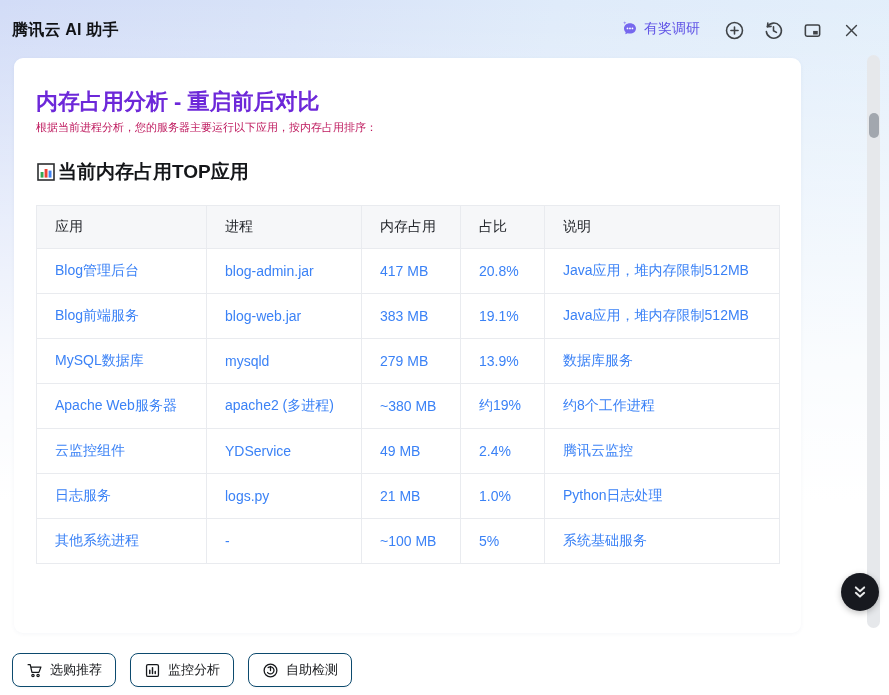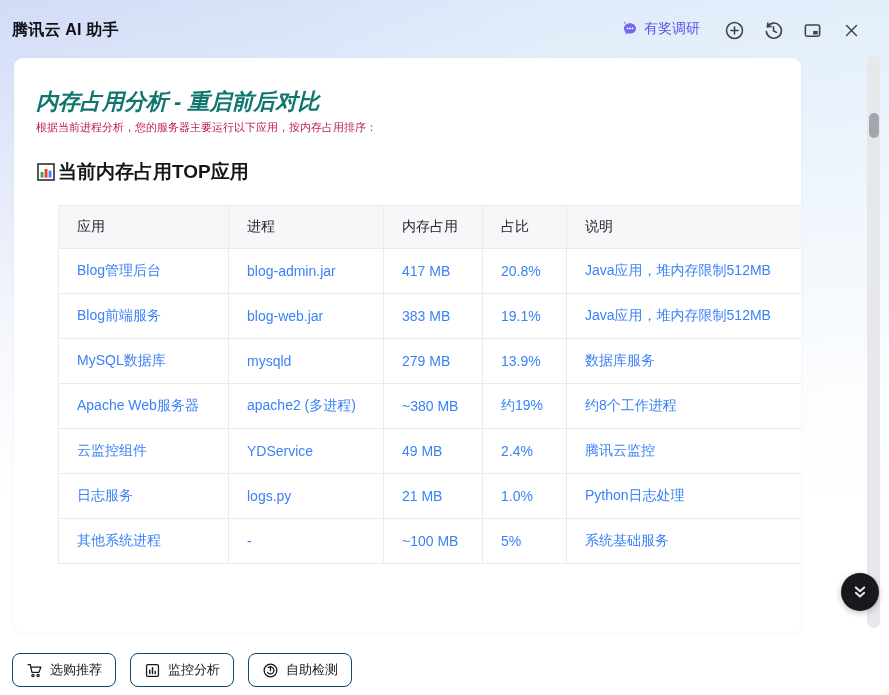--- a/index.html
+++ b/index.html
@@ -31,27 +31,27 @@
   }
   .iconbtn svg { display: block; }
 
   
   .card {
     position: absolute; left: 14px; top: 58px; width: 787px; height: 575px;
     background: #ffffff; border-radius: 9px; overflow: hidden;
     padding: 0 22px;
     box-shadow: 0 1px 4px rgba(60, 80, 130, 0.05);
   }
-  .card h1 { margin-top: 30px; font-size: 22px; line-height: 28px; font-weight: 700; color: #0f766e; font-style: italic; }
+  .card h1 { margin-top: 30px; font-size: 22px; line-height: 28px; font-weight: 700; color: #6d28d9; }
   .card .intro { margin-top: 1px; font-size: 11px; line-height: 20px; color: #be185d; }
   .section-head { margin-top: 22px; display: flex; align-items: center; gap: 2px; height: 26px; }
   .section-head h2 { font-size: 19px; font-weight: 700; color: #141619; }
 
   
-  table { margin-top: 20px; border-collapse: collapse; table-layout: fixed; width: 743px; margin-left: 22px; }
+  table { margin-top: 20px; border-collapse: collapse; table-layout: fixed; width: 743px; }
   th, td { border: 1px solid #e9ebef; text-align: left; padding: 0 10px 0 18px; font-size: 14px; vertical-align: middle; }
   th { height: 43px; background: #f6f7f9; font-weight: 400; color: #23262b; }
   td { height: 45px; color: #3b82f6; }
   td.b { font-weight: 400; color: #3b82f6; }
 
   
   .scrollbar-track {
     position: absolute; top: 55px; right: 9px; width: 13px; height: 573px;
     background: #e6e8eb; border-radius: 7px;
   }

